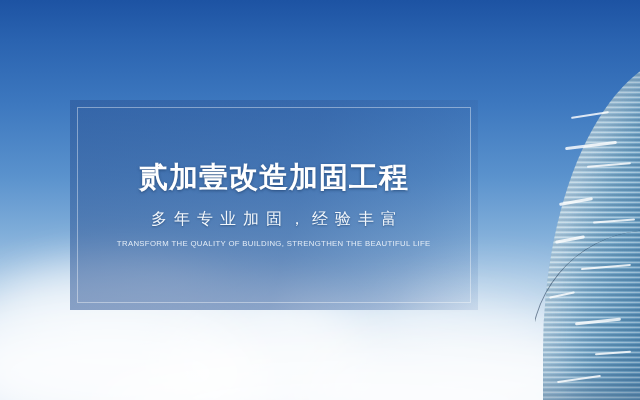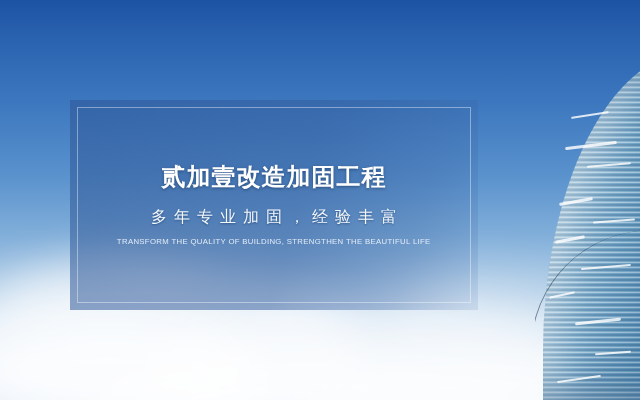--- a/index.html
+++ b/index.html
@@ -122,21 +122,21 @@
   
   .content{
     position:absolute;
     left:70px; top:100px;
     width:408px; height:210px;
     display:flex; flex-direction:column;
     align-items:center; justify-content:center;
     text-align:center;
   }
   .title{
-    font-size:24px;
+    font-size:29px;
     font-weight:bold;
     color:#ffffff;
     letter-spacing:1px;
     line-height:1.06;
     text-shadow:0 1px 3px rgba(12,40,78,.55);
     white-space:nowrap;
   }
   .sub1{
     margin-top:17px;
     font-size:16px;

